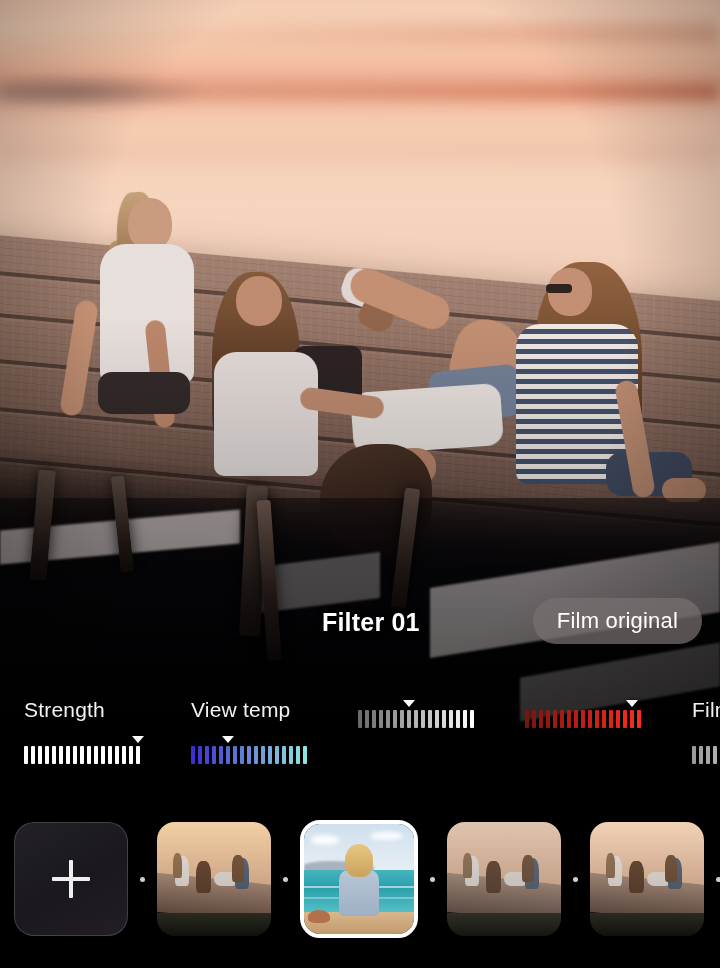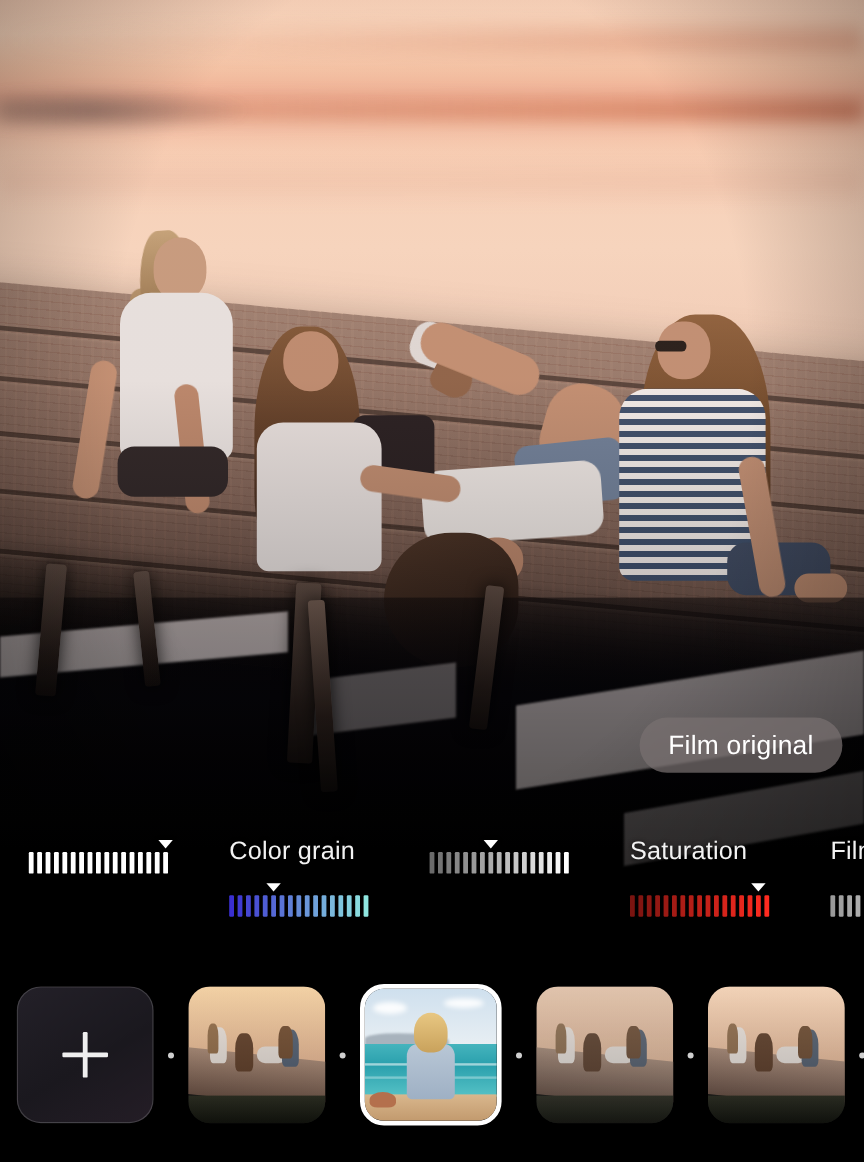--- a/index.html
+++ b/index.html
@@ -337,27 +337,29 @@
       <div class="pile pile-b"></div>
       <div class="pile pile-c"></div>
       <div class="pile pile-d"></div>
       <div class="pile pile-e"></div>
 
       <div class="grade"></div>
       <div class="vignette"></div>
     </div>
 
     <div class="overlay-row">
+      <div class="filter-name">Filter 01</div>
       <div class="view-original">Film original</div>
     </div>
   </div>
 
   <div class="adjust-panel">
     <div class="adjust-track" id="adjust-track">
         <div class="adjust-item">
+          <div class="adjust-label">Strength</div>
           <div class="slider-wrap">
             <div class="ticks">
               <span class="tick" style="background: rgb(255, 255, 255);"></span>
               <span class="tick" style="background: rgb(255, 255, 255);"></span>
               <span class="tick" style="background: rgb(255, 255, 255);"></span>
               <span class="tick" style="background: rgb(255, 255, 255);"></span>
               <span class="tick" style="background: rgb(255, 255, 255);"></span>
               <span class="tick" style="background: rgb(255, 255, 255);"></span>
               <span class="tick" style="background: rgb(255, 255, 255);"></span>
               <span class="tick" style="background: rgb(255, 255, 255);"></span>
@@ -368,21 +370,21 @@
               <span class="tick" style="background: rgb(255, 255, 255);"></span>
               <span class="tick" style="background: rgb(255, 255, 255);"></span>
               <span class="tick" style="background: rgb(255, 255, 255);"></span>
               <span class="tick" style="background: rgb(255, 255, 255);"></span>
               <span class="tick" style="background: rgb(255, 255, 255);"></span>
             </div>
             <div class="caret" style="left: 108px;"></div>
           </div>
         </div>
         <div class="adjust-item">
-          <div class="adjust-label">Color grain</div>
+          <div class="adjust-label">View temp</div>
           <div class="slider-wrap">
             <div class="ticks">
               <span class="tick" style="background: rgb(58, 47, 208);"></span>
               <span class="tick" style="background: rgb(63, 58, 209);"></span>
               <span class="tick" style="background: rgb(69, 70, 210);"></span>
               <span class="tick" style="background: rgb(74, 81, 211);"></span>
               <span class="tick" style="background: rgb(79, 93, 212);"></span>
               <span class="tick" style="background: rgb(85, 104, 213);"></span>
               <span class="tick" style="background: rgb(90, 116, 214);"></span>
               <span class="tick" style="background: rgb(95, 127, 215);"></span>
@@ -417,21 +419,20 @@
               <span class="tick" style="background: rgb(218, 218, 218);"></span>
               <span class="tick" style="background: rgb(227, 227, 227);"></span>
               <span class="tick" style="background: rgb(236, 236, 236);"></span>
               <span class="tick" style="background: rgb(246, 246, 246);"></span>
               <span class="tick" style="background: rgb(255, 255, 255);"></span>
             </div>
             <div class="caret" style="left: 45px;"></div>
           </div>
         </div>
         <div class="adjust-item">
-          <div class="adjust-label">Saturation</div>
           <div class="slider-wrap">
             <div class="ticks">
               <span class="tick" style="background: rgb(122, 20, 16);"></span>
               <span class="tick" style="background: rgb(130, 21, 17);"></span>
               <span class="tick" style="background: rgb(139, 23, 18);"></span>
               <span class="tick" style="background: rgb(147, 24, 19);"></span>
               <span class="tick" style="background: rgb(155, 26, 20);"></span>
               <span class="tick" style="background: rgb(164, 27, 21);"></span>
               <span class="tick" style="background: rgb(172, 29, 22);"></span>
               <span class="tick" style="background: rgb(180, 30, 23);"></span>

